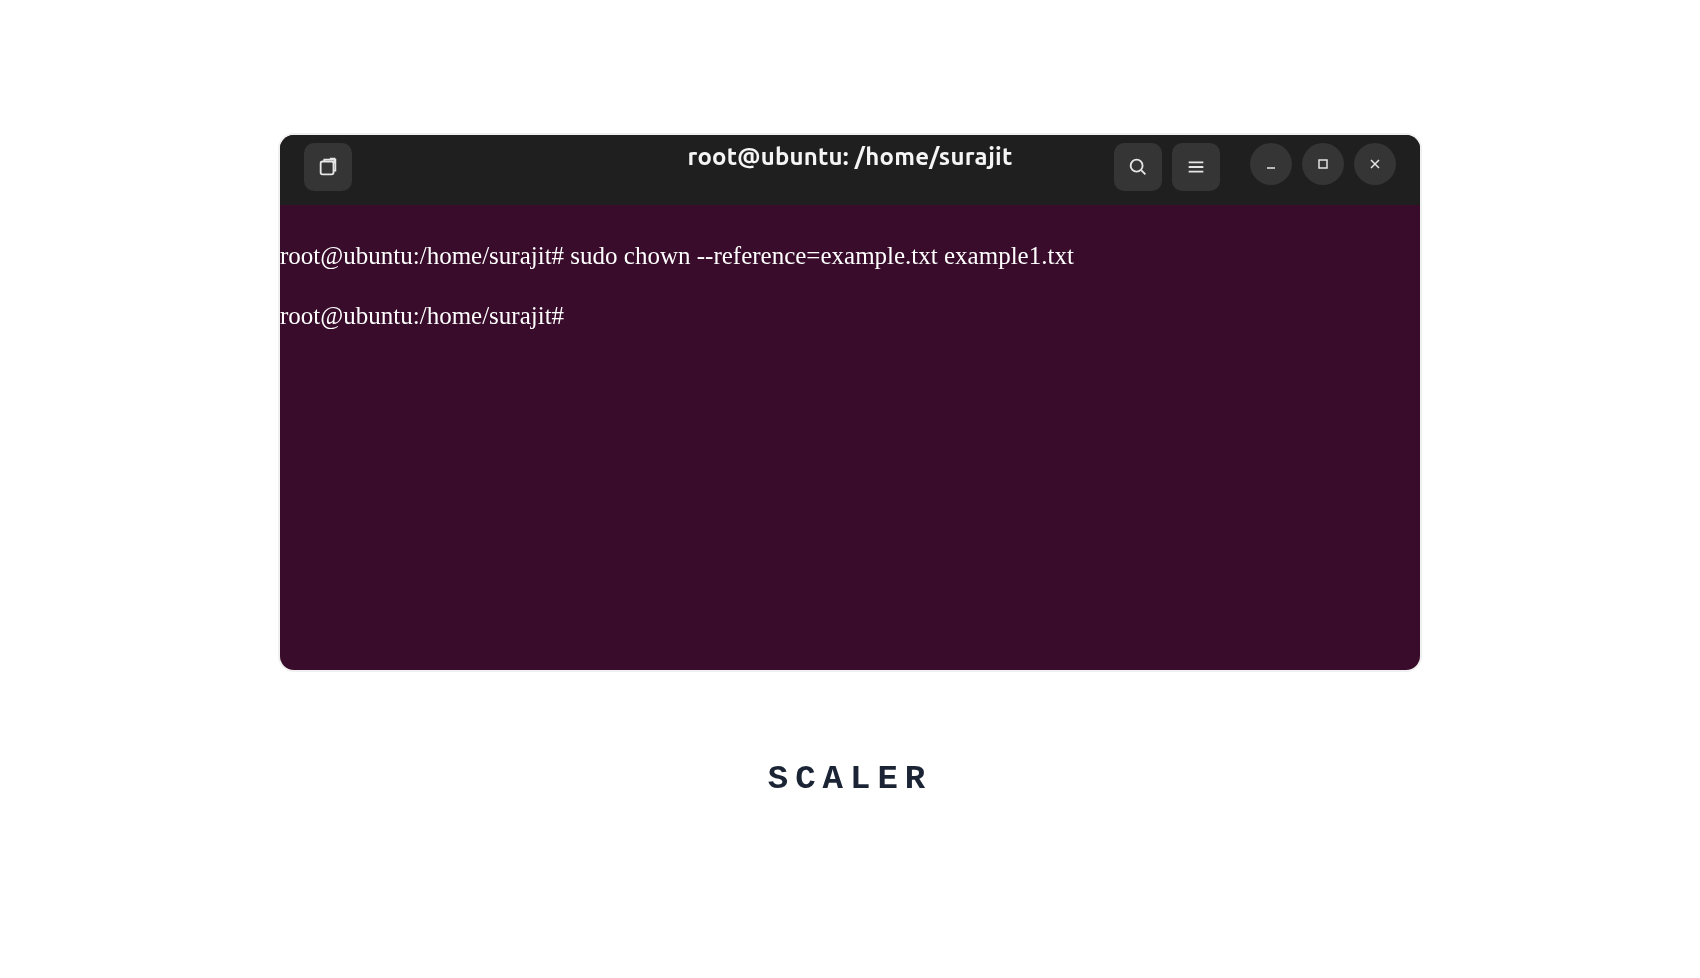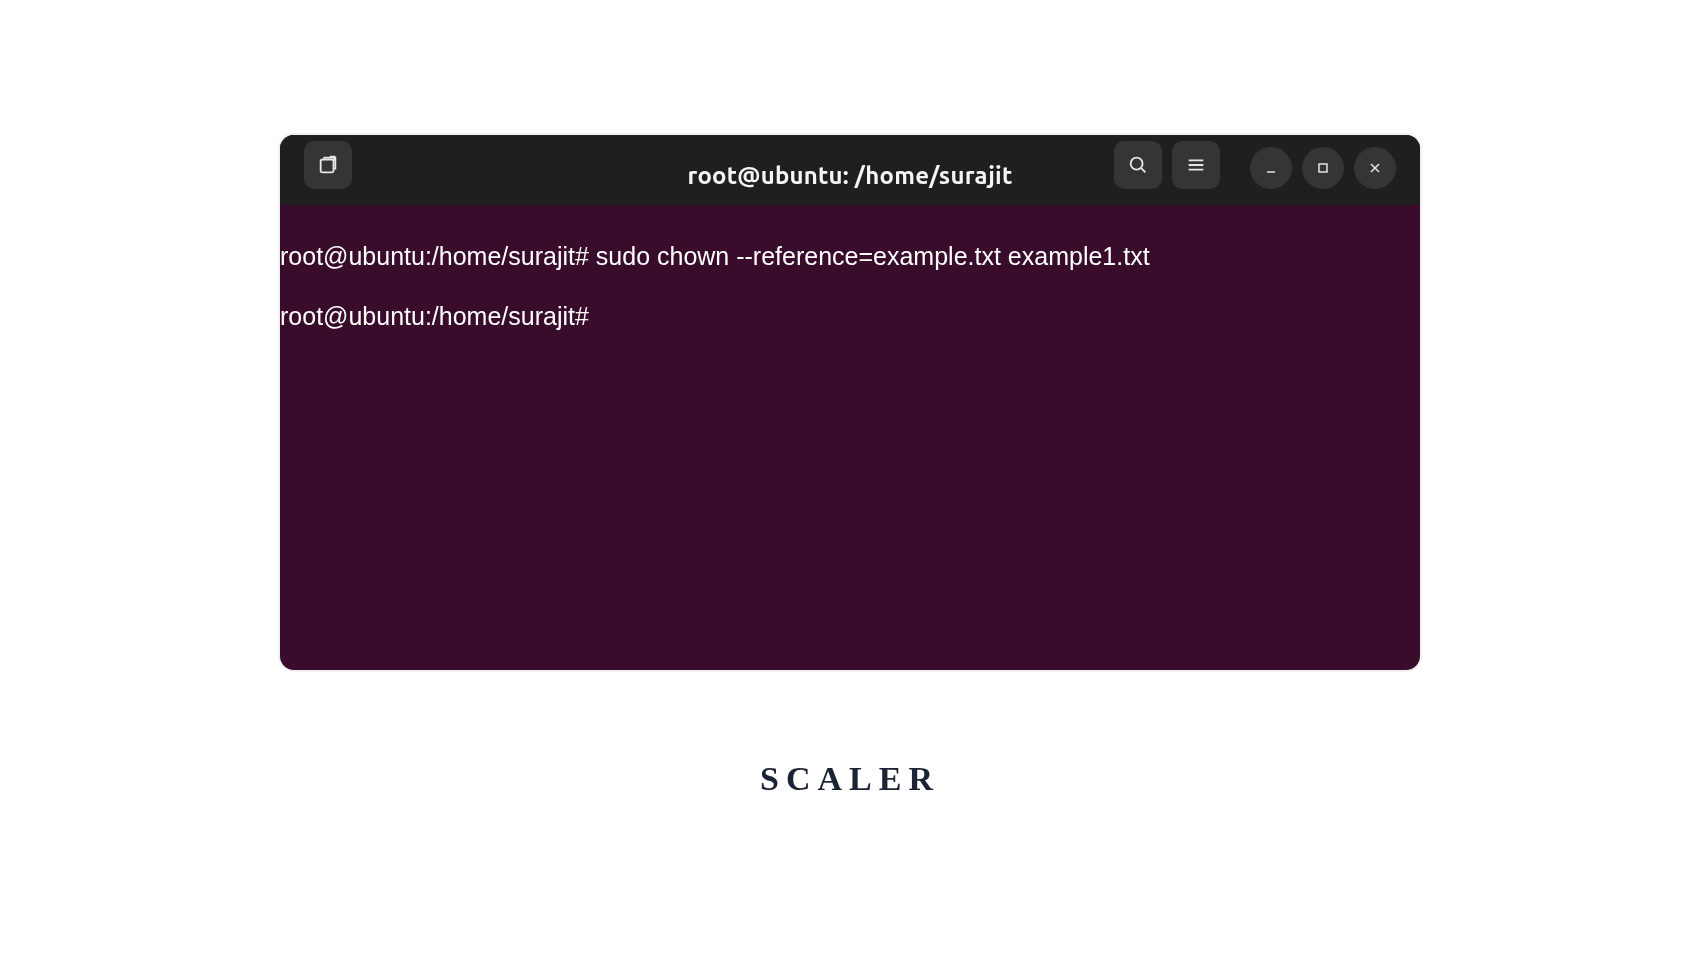--- a/index.html
+++ b/index.html
@@ -45,51 +45,51 @@
   .tb-spacer { flex: 1; }
   .tb-title {
     color: #f5f5f5;
     font-weight: 700;
     font-size: 24px;
     letter-spacing: 0.2px;
     position: absolute;
     left: 50%;
     transform: translateX(-50%);
   }
-  .titlebar-inner { position: relative; width: 100%; height: 100%; display: flex; align-items: flex-end; padding: 16px 12px; gap: 10px; }
+  .titlebar-inner { position: relative; width: 100%; height: 100%; display: flex; align-items: flex-start; padding: 8px 12px; gap: 10px; }
   .tb-circle {
     width: 42px;
     height: 42px;
     border-radius: 50%;
     background: #353535;
     display: flex;
     align-items: center;
     justify-content: center;
     color: #e6e6e6;
   }
   .tb-circle svg { width: 16px; height: 16px; stroke: #e6e6e6; fill: none; stroke-width: 2.2; }
   .terminal-body {
     flex: 1;
     padding: 6px 0 0 0;
-    font-family: Liberation Sans, sans-serif;
+    font-family: Liberation Serif, serif;
     font-size: 25px;
     line-height: 30px;
     color: #ffffff;
     white-space: pre;
     overflow: hidden;
   }
   .terminal-body .line { display: block; }
   .logo-wrap {
     margin-top: 90px;
     display: flex;
     flex-direction: column;
     align-items: center;
   }
   .logo-scaler {
-    font-family: Liberation Serif, serif;
+    font-family: Liberation Mono, monospace;
     font-weight: 800;
     font-size: 34px;
     letter-spacing: 7px;
     color: #1b2435;
   }
   .logo-topics {
     font-family: "Brush Script MT", "Segoe Script", cursive;
     font-size: 64px;
     color: #d6336c;
     font-style: italic;

